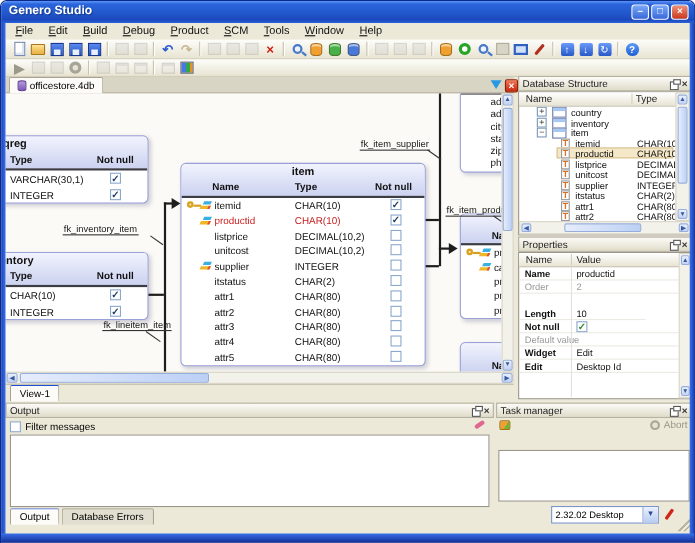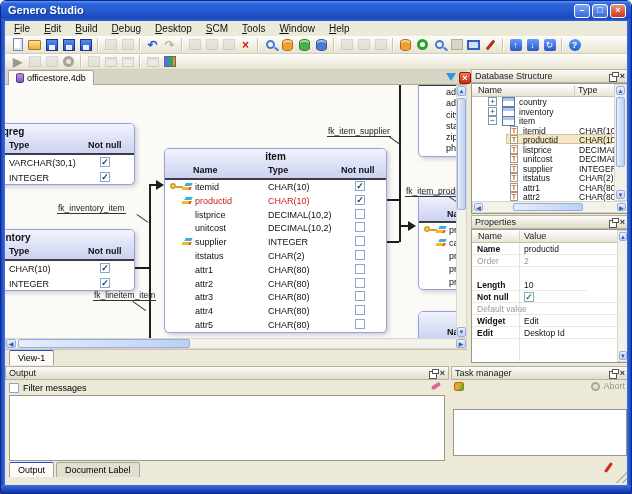--- a/index.html
+++ b/index.html
@@ -128,21 +128,21 @@
   </div>
   <div class="frame" id="frL"></div>
   <div class="frame" id="frR"></div>
   <div class="frame" id="frB"></div>
 
   <div id="menubar">
       <div class="menu-item">File</div>
       <div class="menu-item">Edit</div>
       <div class="menu-item">Build</div>
       <div class="menu-item">Debug</div>
-      <div class="menu-item">Desktop</div>
+      <div class="menu-item">Product</div>
       <div class="menu-item">SCM</div>
       <div class="menu-item">Tools</div>
       <div class="menu-item">Window</div>
       <div class="menu-item">Help</div>
     </div>
   <div class="tbar" id="toolbar1">
       <div class="ticon">
         <div class="k-page"></div>
       </div>
       <div class="ticon">
@@ -623,34 +623,38 @@
       <span class="cb" style="position:static"></span>
       <span>Filter messages</span>
       <span style="position:absolute;left:422px;top:3px" class="brush"></span>
     </div>
     <div class="wbox" style="left:4px;top:31px;width:436px;height:66px"></div>
     <div id="outtabs" style="position:absolute;left:4px;top:98px;display:flex;gap:2px">
         <div class="btab active">
           <span>Output</span>
         </div>
         <div class="btab">
-          <span>Document Label</span>
+          <span>Database Errors</span>
         </div>
       </div>
   </div>
 
   <div class="panel" id="task" style="left:450px;top:363px;width:178px;height:120px">
     <div class="phead" style="top:2px">
       <span>Task manager</span>
         <span class="sp"></span>
       <span class="float-ic"></span>
       <span class="x-ic">×</span>
     </div>
     <div style="position:absolute;left:3px;top:18px" class="tm-orange"></div>
     <div class="abort" style="position:absolute;right:4px;top:17px">
       <span class="cir"></span>
       <span>Abort</span>
     </div>
     <div class="wbox" style="left:2px;top:45px;width:174px;height:47px"></div>
+    <div class="ddbox" style="left:50px;top:96px;width:98px">
+      <span class="val">2.32.02 Desktop</span>
+      <span class="ddbtn">▼</span>
+    </div>
     <div class="redtool" style="left:156px;top:98px"></div>
     <div class="grip"></div>
   </div>
 </div>
 
 </body></html>

